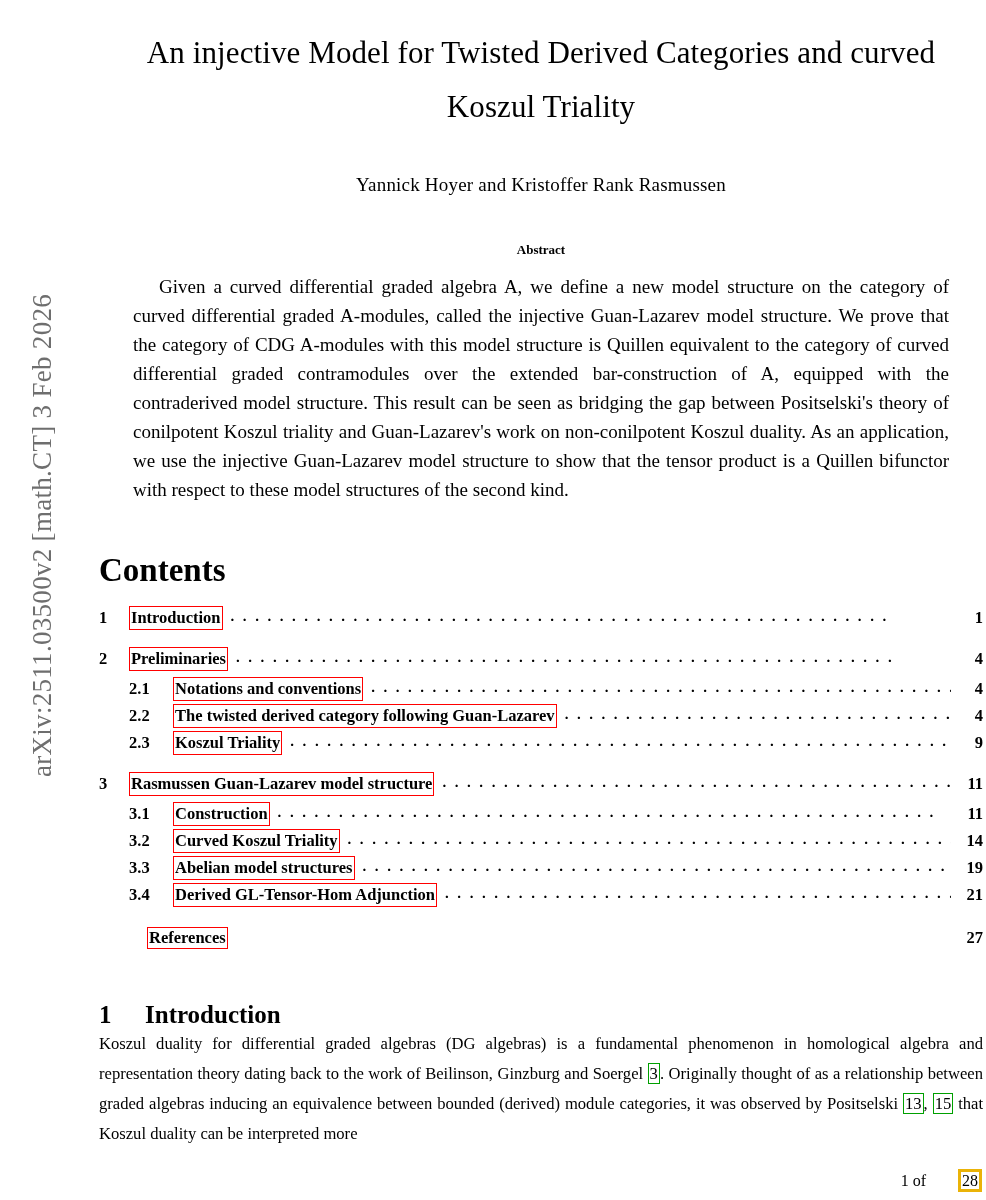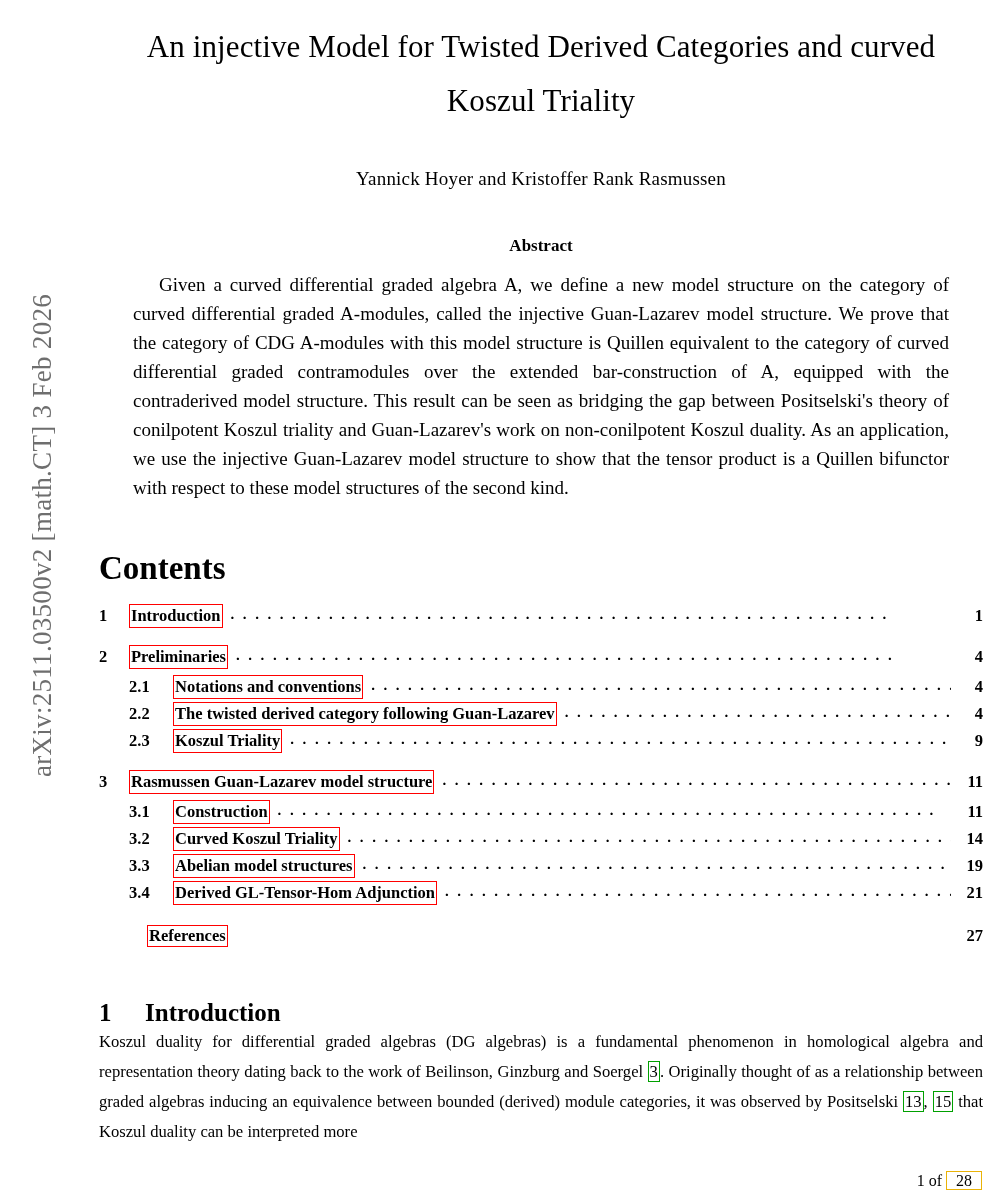--- a/index.html
+++ b/index.html
@@ -33,37 +33,37 @@
   .content {
     position: absolute;
     left: 99px;
     top: 0;
     width: 884px;
   }
   .title {
     font-size: 31px;
     line-height: 54px;
     text-align: center;
-    margin-top: 4px;
+    margin-top: 10px;
     padding-top: 16px;
     letter-spacing: 0.1px;
   }
   .authors {
     font-size: 19px;
     text-align: center;
     margin-top: 40px;
     letter-spacing: 0.2px;
   }
   .abstract-block {
     margin: 46px 34px 0 34px;
   }
   .abstract-head {
     text-align: center;
     font-weight: bold;
-    font-size: 17px;
+    font-size: 13px;
     margin-bottom: 14px;
   }
   .abstract-body {
     font-size: 19px;
     line-height: 29px;
     text-align: justify;
     text-justify: inter-word;
   }
   .abstract-body .indent {
     display: inline-block;
@@ -153,22 +153,23 @@
     border: 1px solid #00a000;
     padding: 0 1px;
   }
   .footer {
     position: absolute;
     right: 4px;
     bottom: 10px;
     font-size: 16px;
   }
   .footer .pg {
-    border: 1px solid #eab308;
-    padding: 0 9px;
+    border: 3px solid #eab308;
+    padding: 0 1px;
+    margin-left: 28px;
   }
 </style>
 </head>
 <body>
 
 <div class="page">
 
   <div class="arxiv-stamp">arXiv:2511.03500v2  [math.CT]  3 Feb 2026</div>
 
   <div class="content">

